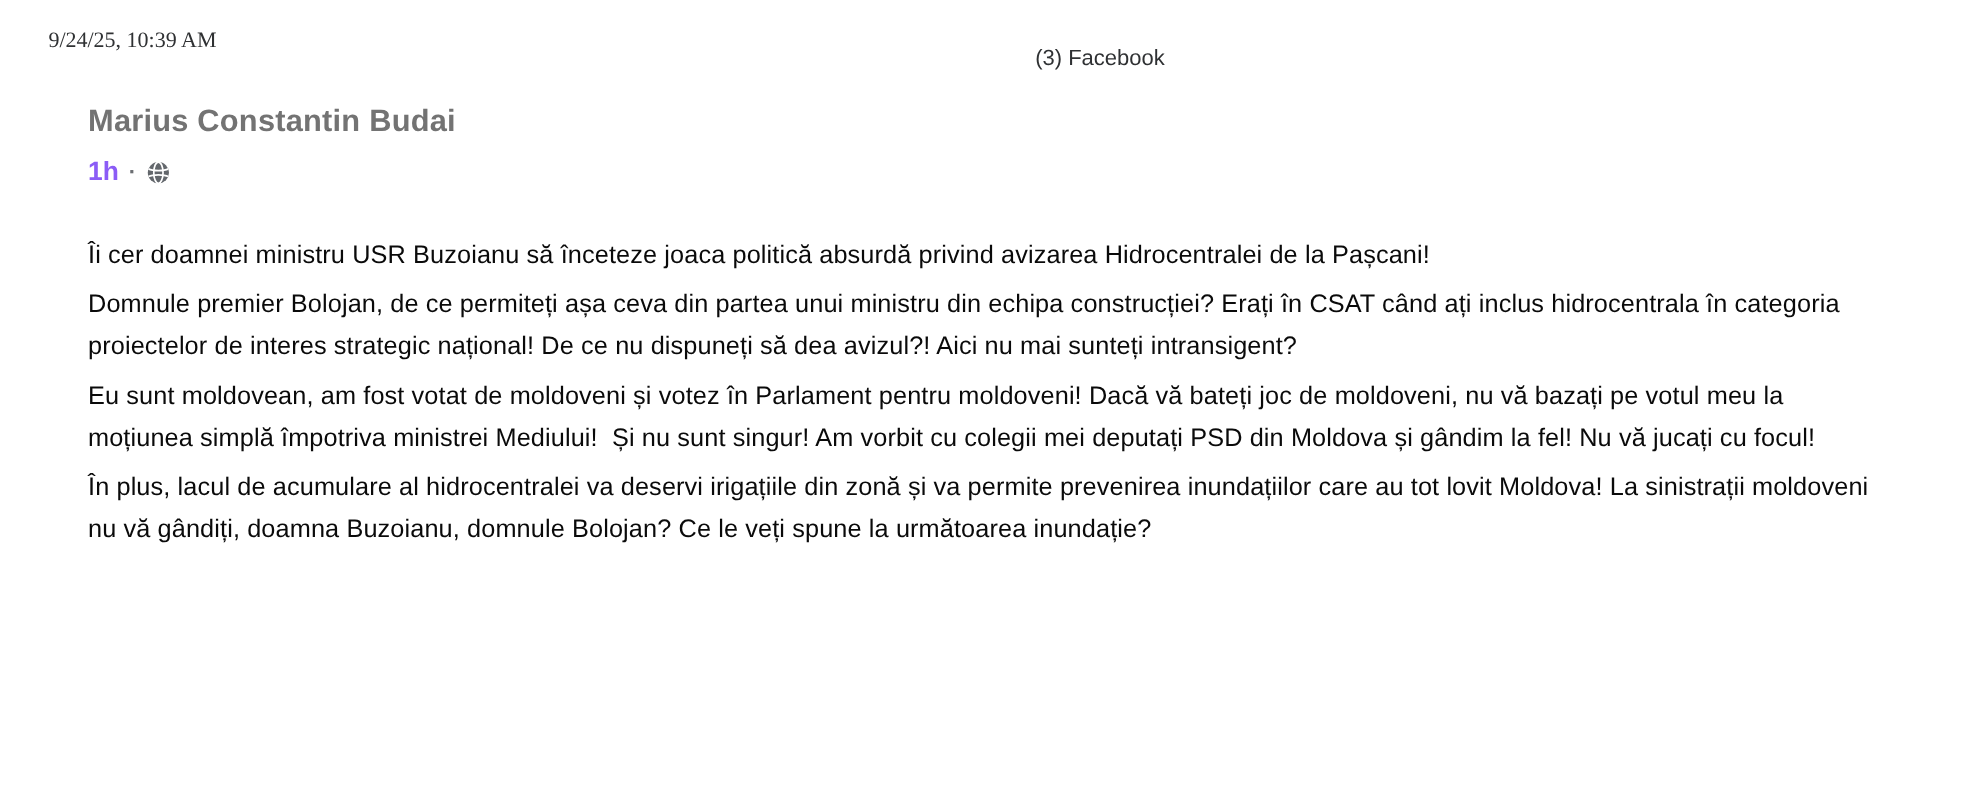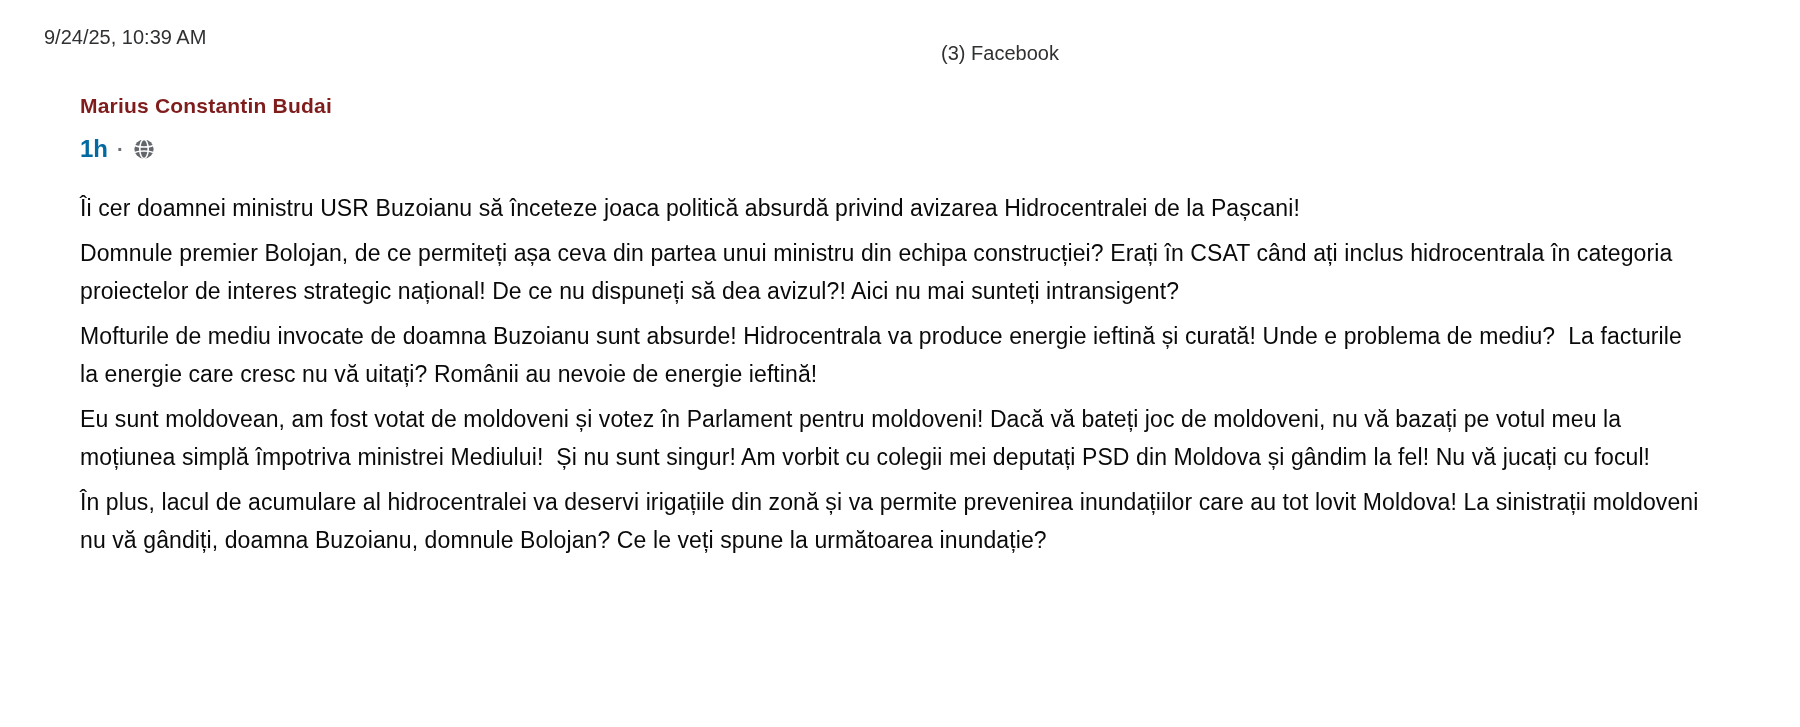--- a/index.html
+++ b/index.html
@@ -23,53 +23,54 @@
     width: 100%;
     height: 26px;
     color: #2f3133;
     font-size: 20px;
   }
   .ph-date {
     position: absolute;
     left: 44px;
     top: 0;
     white-space: nowrap;
+    font-family: Liberation Serif, serif;
   }
   .ph-title {
     position: absolute;
     left: 1000px;
     top: 16px;
     transform: translateX(-50%);
     white-space: nowrap;
   }
   .post {
     position: absolute;
     left: 80px;
     top: 94px;
     width: 1622px;
     color: #0a0a0a;
   }
   .author {
-    font-size: 21px;
+    font-size: 28px;
     font-weight: bold;
-    color: #7f1d1d;
+    color: #737373;
     letter-spacing: 0.2px;
   }
   .meta {
     margin-top: 17px;
     display: flex;
     align-items: center;
     gap: 9px;
     color: #54565a;
     font-size: 24px;
   }
-  .meta .time { font-weight: bold; color: #0369a1; text-align: right; }
+  .meta .time { font-weight: bold; color: #8b5cf6; text-align: right; }
   .meta .dot { color: #6b6e72; font-weight: bold; font-size: 20px; }
   .globe-wrap { display: inline-flex; align-items: center; }
-  .post-body { margin-top: 26px; }
+  .post-body { margin-top: 41px; }
   .post-body p {
     font-size: 23px;
     line-height: 38px;
     margin: 0 0 7px 0;
     color: #0a0a0a;
     white-space: pre-wrap;
     letter-spacing: 0.1px;
   }
 </style>
 </head>
@@ -95,20 +96,19 @@
           <ellipse cx="12" cy="12" rx="4.6" ry="10.5" fill="none" stroke="#ffffff" stroke-width="1.7"></ellipse>
           <path d="M2.2 8.2 C 6.5 10.4, 17.5 10.4, 21.8 8.2" fill="none" stroke="#ffffff" stroke-width="1.7"></path>
           <path d="M2.2 15.8 C 6.5 13.6, 17.5 13.6, 21.8 15.8" fill="none" stroke="#ffffff" stroke-width="1.7"></path>
         </svg>
       </span>
     </div>
 
     <div class="post-body">
       <p>Îi cer doamnei ministru USR Buzoianu să înceteze joaca politică absurdă privind avizarea Hidrocentralei de la Pașcani!</p>
       <p>Domnule premier Bolojan, de ce permiteți așa ceva din partea unui ministru din echipa construcției? Erați în CSAT când ați inclus hidrocentrala în categoria proiectelor de interes strategic național! De ce nu dispuneți să dea avizul?! Aici nu mai sunteți intransigent?</p>
-      <p>Mofturile de mediu invocate de doamna Buzoianu sunt absurde! Hidrocentrala va produce energie ieftină și curată! Unde e problema de mediu?  La facturile la energie care cresc nu vă uitați? Românii au nevoie de energie ieftină!</p>
       <p>Eu sunt moldovean, am fost votat de moldoveni și votez în Parlament pentru moldoveni! Dacă vă bateți joc de moldoveni, nu vă bazați pe votul meu la moțiunea simplă împotriva ministrei Mediului!  Și nu sunt singur! Am vorbit cu colegii mei deputați PSD din Moldova și gândim la fel! Nu vă jucați cu focul!</p>
       <p>În plus, lacul de acumulare al hidrocentralei va deservi irigațiile din zonă și va permite prevenirea inundațiilor care au tot lovit Moldova! La sinistrații moldoveni nu vă gândiți, doamna Buzoianu, domnule Bolojan? Ce le veți spune la următoarea inundație?</p>
     </div>
 
   </div>
 
 </div>
 
 </body></html>

